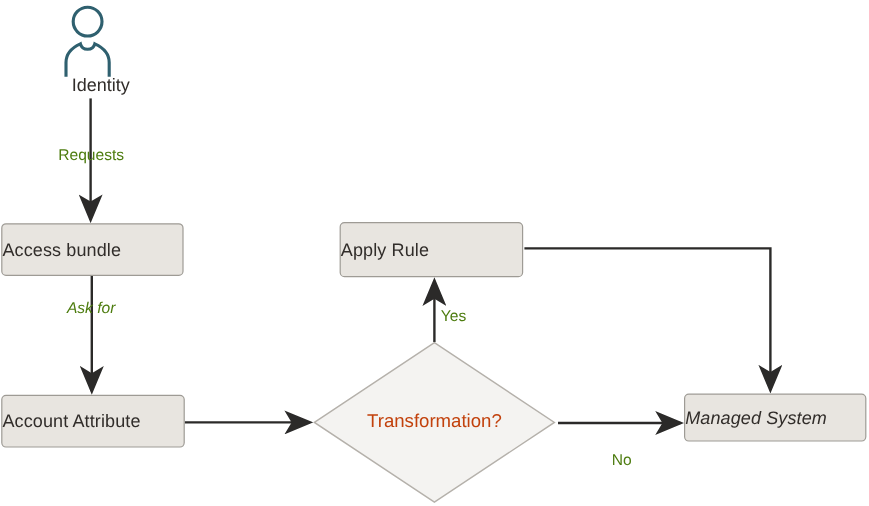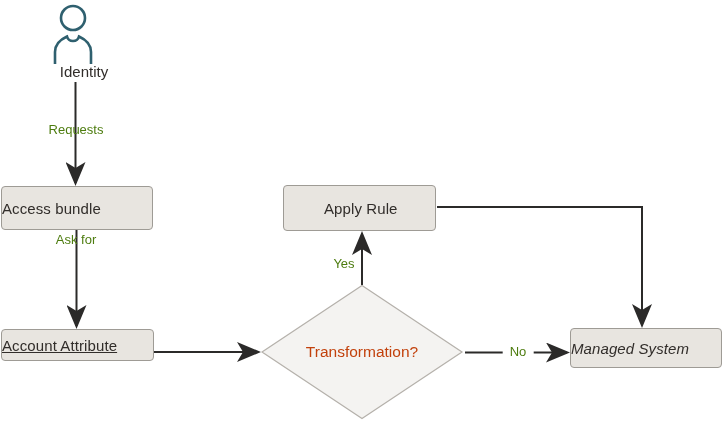--- a/index.html
+++ b/index.html
@@ -32,37 +32,37 @@
     white-space: nowrap;
   }
   .edge-label {
     position: absolute;
     transform: translate(-50%, -50%);
     font-size: 13px;
     color: #4d7c0f;
     white-space: nowrap;
     text-align: center;
   }
-  .edge-label.bg { background: #ffffff; padding: 0 7px; }
+  .edge-label.bg { background: #ffffff; padding: 0 7px; margin-top: 32px; }
   .diamond-label {
     position: absolute;
     transform: translate(-50%, -50%);
     font-size: 15.5px;
     color: #c2410c;
     white-space: nowrap;
   }
   #box-access-bundle     { left: 1px;   top: 186px; width: 152px; height: 44px; }
-  #box-apply-rule        { left: 283px; top: 185px; width: 153px; height: 46px; padding-left: 40px; }
-  #box-account-attribute { left: 1px;   top: 329px; width: 153px; height: 32px; text-decoration: underline; }
+  #box-apply-rule        { left: 283px; top: 185px; width: 153px; height: 46px; }
+  #box-account-attribute { left: 1px;   top: 329px; width: 153px; height: 44px; }
   #box-managed-system    { left: 570px; top: 328px; width: 152px; height: 40px; font-style: italic; }
   #identity-icon { position: absolute; left: 52px; top: 3px; }
   #label-identity  { left: 84px;  top: 63px; }
   #label-requests  { left: 76px;  top: 129px; }
-  #label-ask-for   { left: 76px;  top: 239px; }
-  #label-yes       { left: 344px; top: 263px; }
+  #label-ask-for   { left: 76px;  top: 256px; font-style: italic; }
+  #label-yes       { left: 378px; top: 263px; }
   #label-no        { left: 518px; top: 351px; }
   #label-transformation { left: 362px; top: 352px; }
 </style>
 </head>
 <body>
 
 <div id="canvas">
 
   <svg id="edges-svg" width="724" height="422" viewBox="0 0 724 422">
     <defs>

